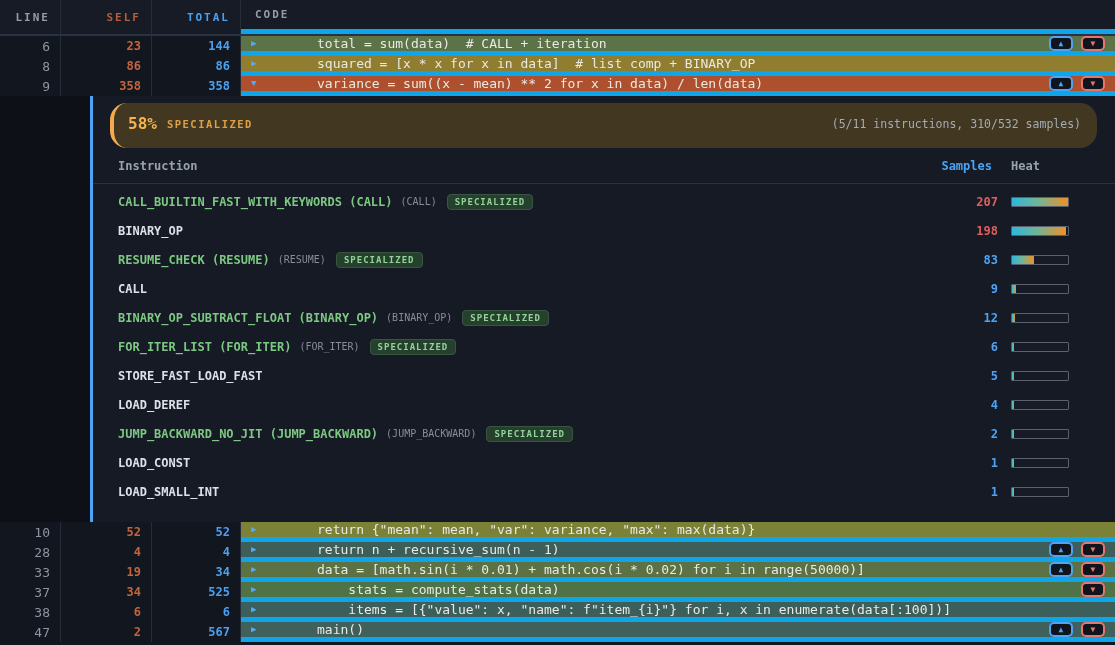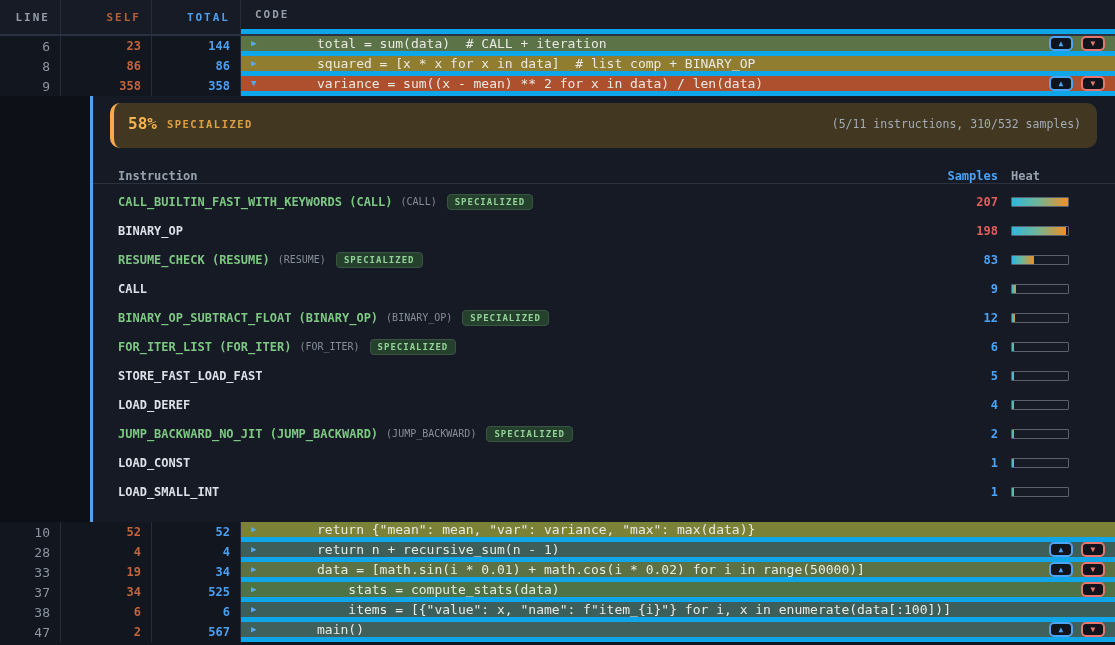--- a/index.html
+++ b/index.html
@@ -28,33 +28,33 @@
             display:flex; align-items:center; justify-content:center;
             font-size:8px; line-height:1; cursor:pointer; }
   .navbtn.up { border:2px solid #4da3f5; color:#4da3f5; }
   .navbtn.down { border:2px solid #e8756d; color:#e8756d; }
 
   
   .panel { height:426px; display:flex; }
   .gutter { width:90px; flex:0 0 90px; background:#0d1117; }
   .bluebar { width:3px; flex:0 0 3px; background:#4da3f5; }
   .panel-content { flex:1; background:#151a25; padding:0; }
-  .banner { margin:7px 18px 0 17px; height:45px; border-radius:10px;
+  .banner { margin:7px 18px 0 17px; height:45px; border-radius:17px;
             border-left:4px solid #f5ab4d; background:#423821;
             display:flex; align-items:center; padding:0 16px 4px 14px; }
   .banner .pct { font-size:16px; font-weight:bold; color:#f5b44f; }
   .banner .spec { margin-left:10px; font-size:10.5px; font-weight:bold;
                   letter-spacing:1.5px; color:#dfa044; }
   .banner .stats { margin-left:auto; font-size:11.5px; color:#a3abb6; }
 
-  .insn-header { height:36px; display:flex; align-items:flex-end;
+  .insn-header { height:36px; display:flex; align-items:center;
                  padding:0 46px 0 25px; border-bottom:1px solid #2b323f; }
   .insn-header .col-name { flex:1; font-size:12px; font-weight:bold; color:#98a2ae; }
   .insn-header .col-samples { width:70px; text-align:right; font-size:12px; font-weight:bold; color:#4da3f5; }
-  .insn-header .col-heat { width:58px; margin-left:13px; font-size:12px; font-weight:bold; color:#98a2ae; }
+  .insn-header .col-heat { width:58px; margin-left:19px; font-size:12px; font-weight:bold; color:#98a2ae; }
 
   .insn-rows { padding-top:3px; }
   .insn-row { height:29px; display:flex; align-items:center; padding:0 46px 0 25px; }
   .insn-name { flex:1; display:flex; align-items:center; overflow:hidden; white-space:nowrap; }
   .iname { font-size:12px; font-weight:bold; }
   .iname.specialized { color:#7dc882; }
   .iname.plain { color:#dce1e8; }
   .ibase { margin-left:8px; font-size:10px; color:#868d98; }
   .ibadge { margin-left:10px; font-size:9px; font-weight:bold; letter-spacing:1px;
             color:#92d398; background:#26402e; border:1px solid #3a5443;

